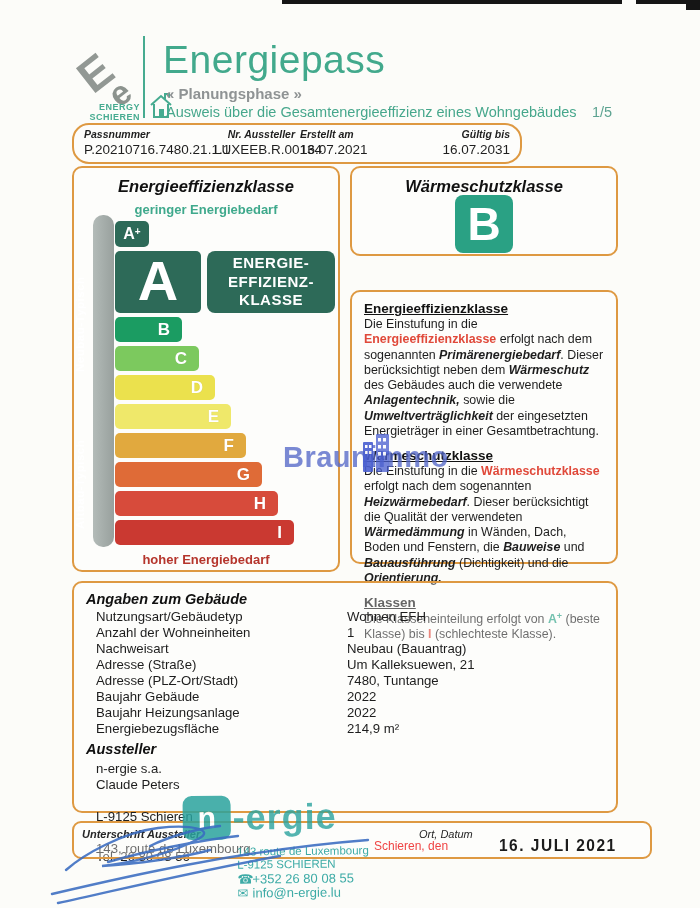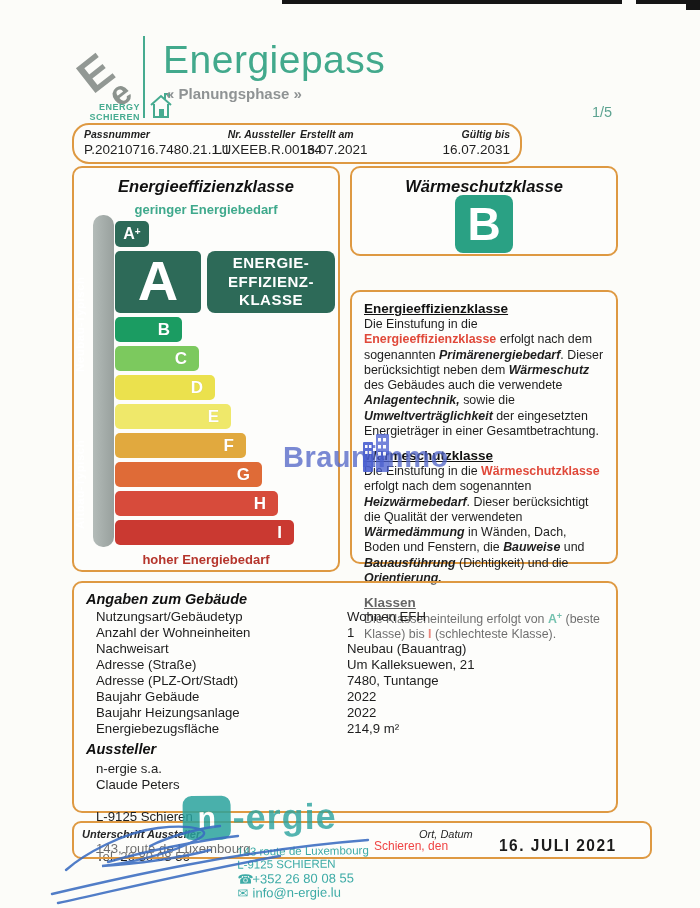--- a/index.html
+++ b/index.html
@@ -109,20 +109,21 @@
       <g fill="none" stroke="#46ab90" stroke-width="2">
         <path d="M3 13 L13 4 L23 13"></path>
         <path d="M6 12 L6 25 L20 25 L20 12"></path>
         <rect x="11" y="17" width="5" height="8" fill="#46ab90" stroke="none"></rect>
         <path d="M17 7 L17 2 L21 2 L21 5"></path>
       </g>
     </svg>
   </div>
   <div class="doc-title">Energiepass</div>
   <div class="doc-phase">« Planungsphase »</div>
+  <div class="doc-subtitle">Ausweis über die Gesamtenergieeffizienz eines Wohngebäudes</div>
   <div class="page-num">1/5</div>
 
   <div class="obox info-bar">
     <div class="ifield" style="left:10px;">
       <div class="ilabel">Passnummer</div>
       <div class="ivalue">P.20210716.7480.21.1.1</div>
     </div>
     <div class="ifield" style="left:100px;width:121px;text-align:right;">
       <div class="ilabel">Nr. Aussteller</div>
       <div class="ivalue" style="text-align:left;margin-left:40px;">LUXEEB.R.00134</div>

